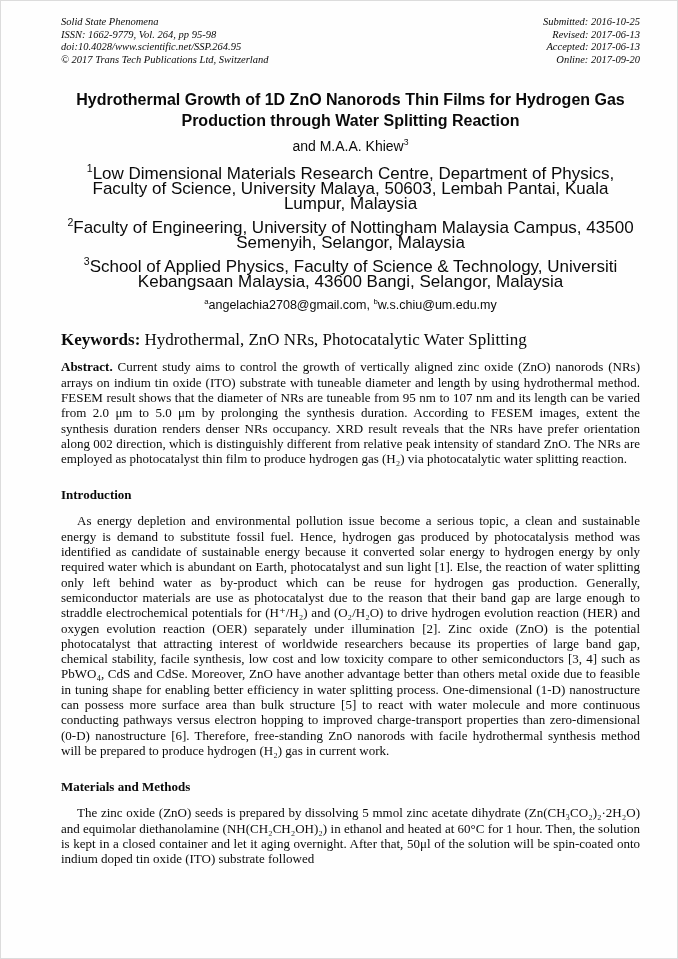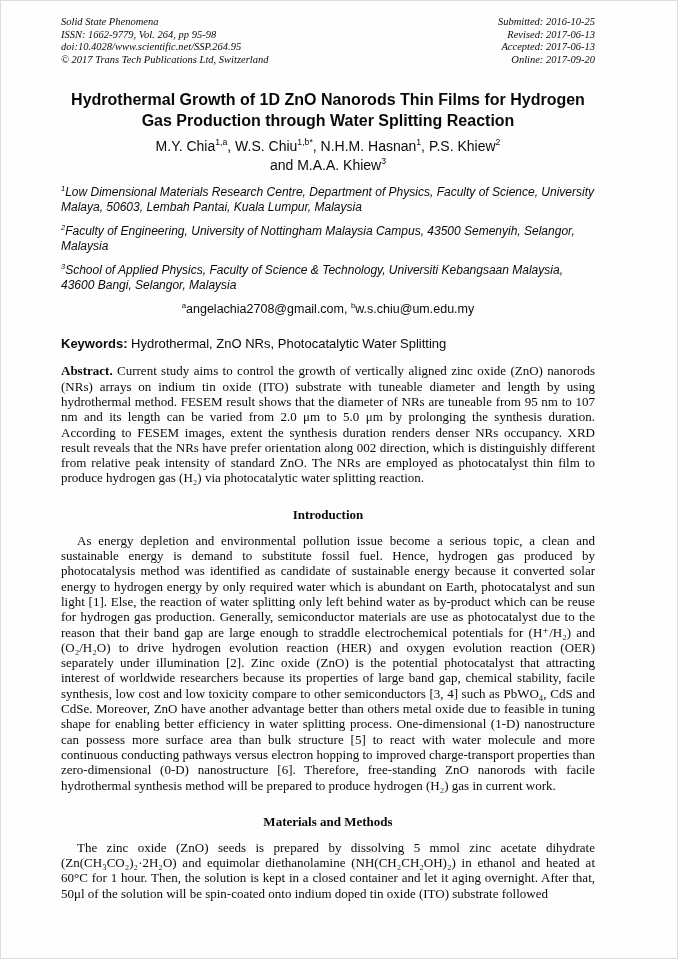--- a/index.html
+++ b/index.html
@@ -7,21 +7,21 @@
     width:678px;
     background:#f2f2f2;
     color:#0a0a0a;
     font-family:"Liberation Serif","DejaVu Serif",serif;
   }
   .page {
     width:678px;
     height:959px;
     background:#fefefe;
     border:1px solid #dcdcdc;
-    padding:15px 82px 0 60px;
+    padding:15px 37px 0 60px;
     overflow:hidden;
   }
   .header {
     display:flex;
     justify-content:space-between;
     font-style:italic;
     font-size:10.5px;
     line-height:12.6px;
   }
   .header-right { text-align:right; }
@@ -36,49 +36,48 @@
   .authors {
     margin-top:6px;
     text-align:center;
     font-family:"Liberation Sans","DejaVu Sans",sans-serif;
     font-size:14px;
     line-height:19px;
   }
   sup { font-size:0.62em; line-height:0; }
   .affiliations { margin-top:10px; }
   .affiliation {
+    text-align:center;
     font-family:"Liberation Sans","DejaVu Sans",sans-serif;
-    font-size:12px;
+    font-size:17px;
     line-height:15px;
     margin-bottom:9px;
-    font-style:italic;
   }
   .emails {
     margin-top:3px;
     text-align:center;
     font-family:"Liberation Sans","DejaVu Sans",sans-serif;
     font-size:12.5px;
   }
   .keywords {
     margin-top:20px;
-    font-family:Liberation Sans, sans-serif;
-    font-size:13px;
+    font-family:Liberation Serif, serif;
+    font-size:17px;
     line-height:15px;
   }
   .body-text {
     font-size:13px;
     line-height:15.3px;
     text-align:justify;
   }
   .abstract { margin-top:12px; }
   .section-heading {
     margin-top:21px;
     font-size:13px;
     font-weight:bold;
-    text-align:center;
   }
   .para { margin-top:10px; text-indent:16px; }
 </style>
 </head>
 <body>
 
 <div class="page">
 
   <div class="header">
     <div class="header-left">
@@ -91,21 +90,20 @@
       <div>Submitted: 2016-10-25</div>
       <div>Revised: 2017-06-13</div>
       <div>Accepted: 2017-06-13</div>
       <div>Online: 2017-09-20</div>
     </div>
   </div>
 
   <h1 class="title">Hydrothermal Growth of 1D ZnO Nanorods Thin Films for Hydrogen Gas Production through Water Splitting Reaction</h1>
 
   <div class="authors">
-    <div><span>M.Y. Chia</span><sup>1,a</sup><span>, W.S. Chiu</span><sup>1,b*</sup><span>, N.H.M. Hasnan</span><sup>1</sup><span>, P.S. Khiew</span><sup>2</sup></div>
     <div><span>and M.A.A. Khiew</span><sup>3</sup></div>
   </div>
 
   <div class="affiliations">
     <div class="affiliation"><sup>1</sup><span>Low Dimensional Materials Research Centre, Department of Physics, Faculty of Science, University Malaya, 50603, Lembah Pantai, Kuala Lumpur, Malaysia</span></div>
     <div class="affiliation"><sup>2</sup><span>Faculty of Engineering, University of Nottingham Malaysia Campus, 43500 Semenyih, Selangor, Malaysia</span></div>
     <div class="affiliation"><sup>3</sup><span>School of Applied Physics, Faculty of Science &amp; Technology, Universiti Kebangsaan Malaysia, 43600 Bangi, Selangor, Malaysia</span></div>
   </div>
 
   <div class="emails"><sup>a</sup><span>angelachia2708@gmail.com, </span><sup>b</sup><span>w.s.chiu@um.edu.my</span></div>

